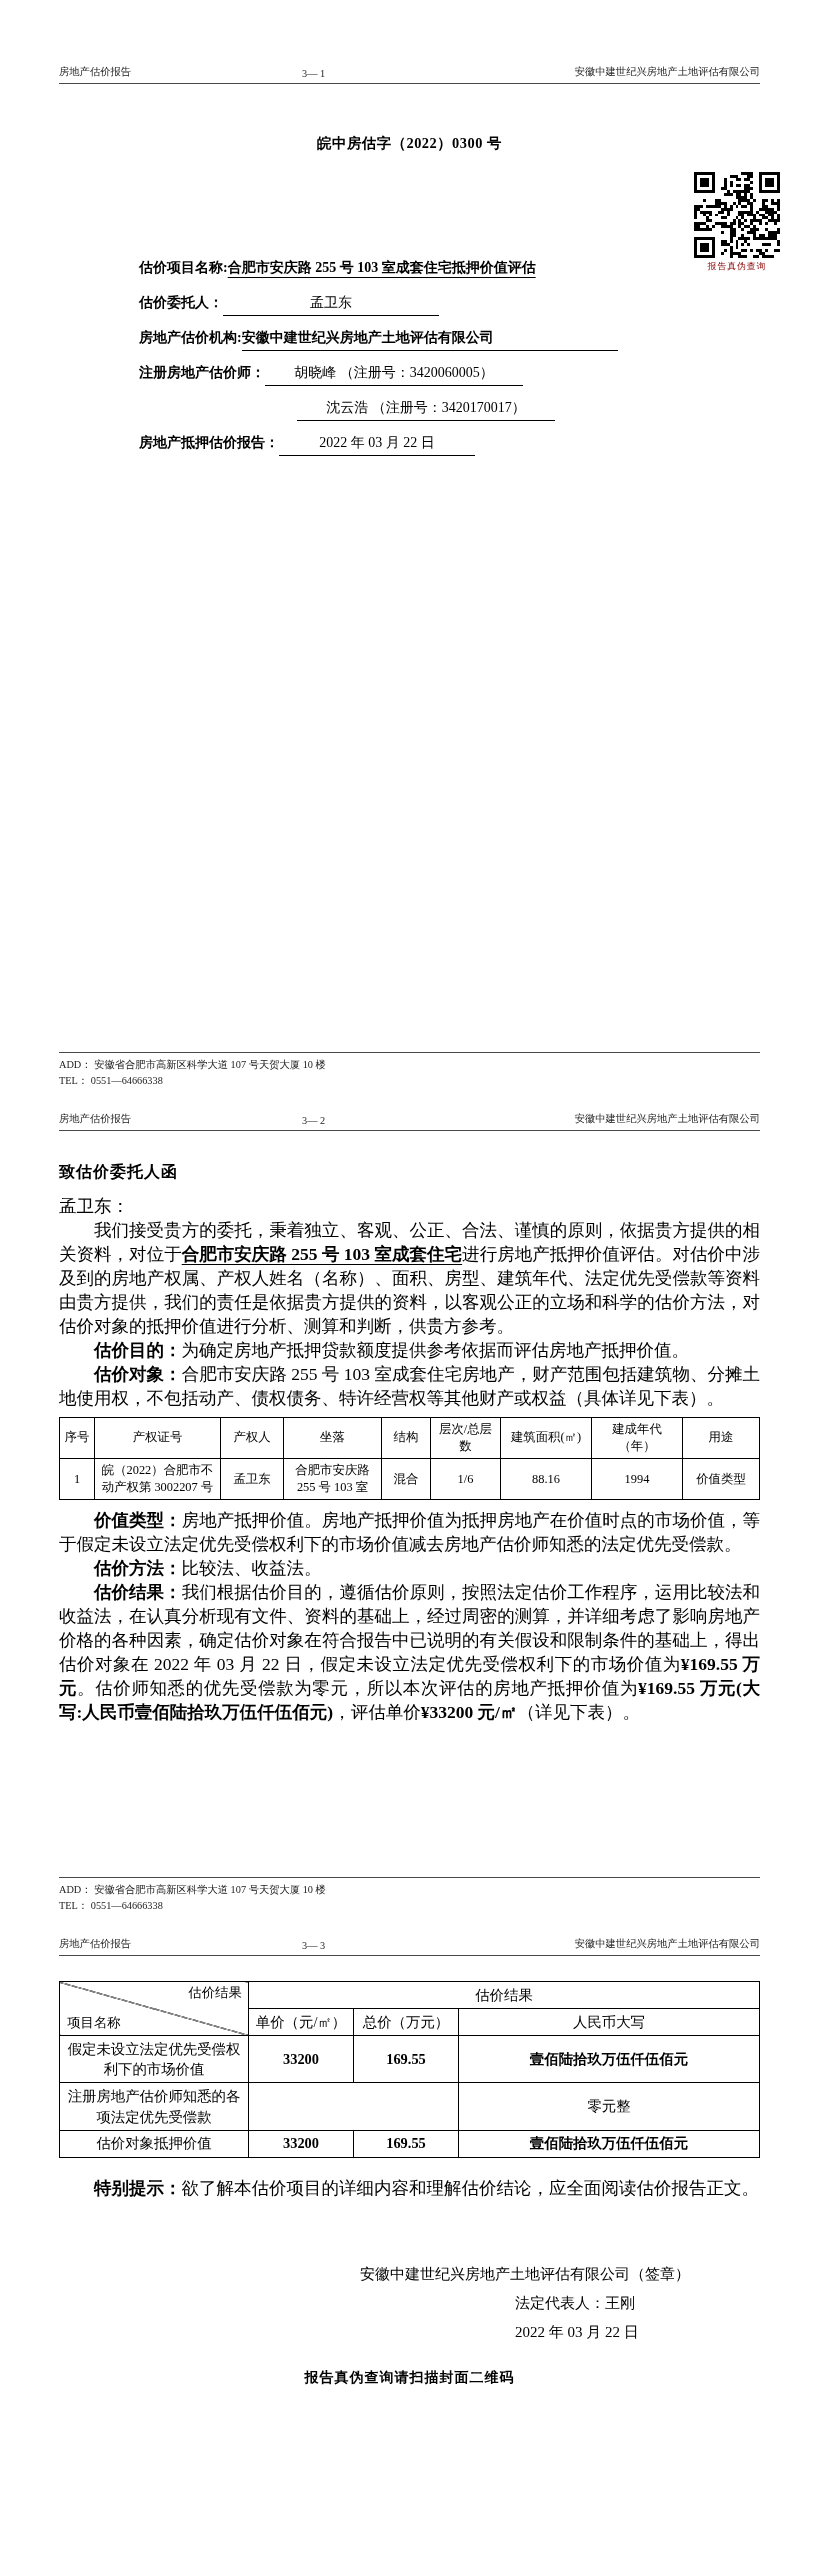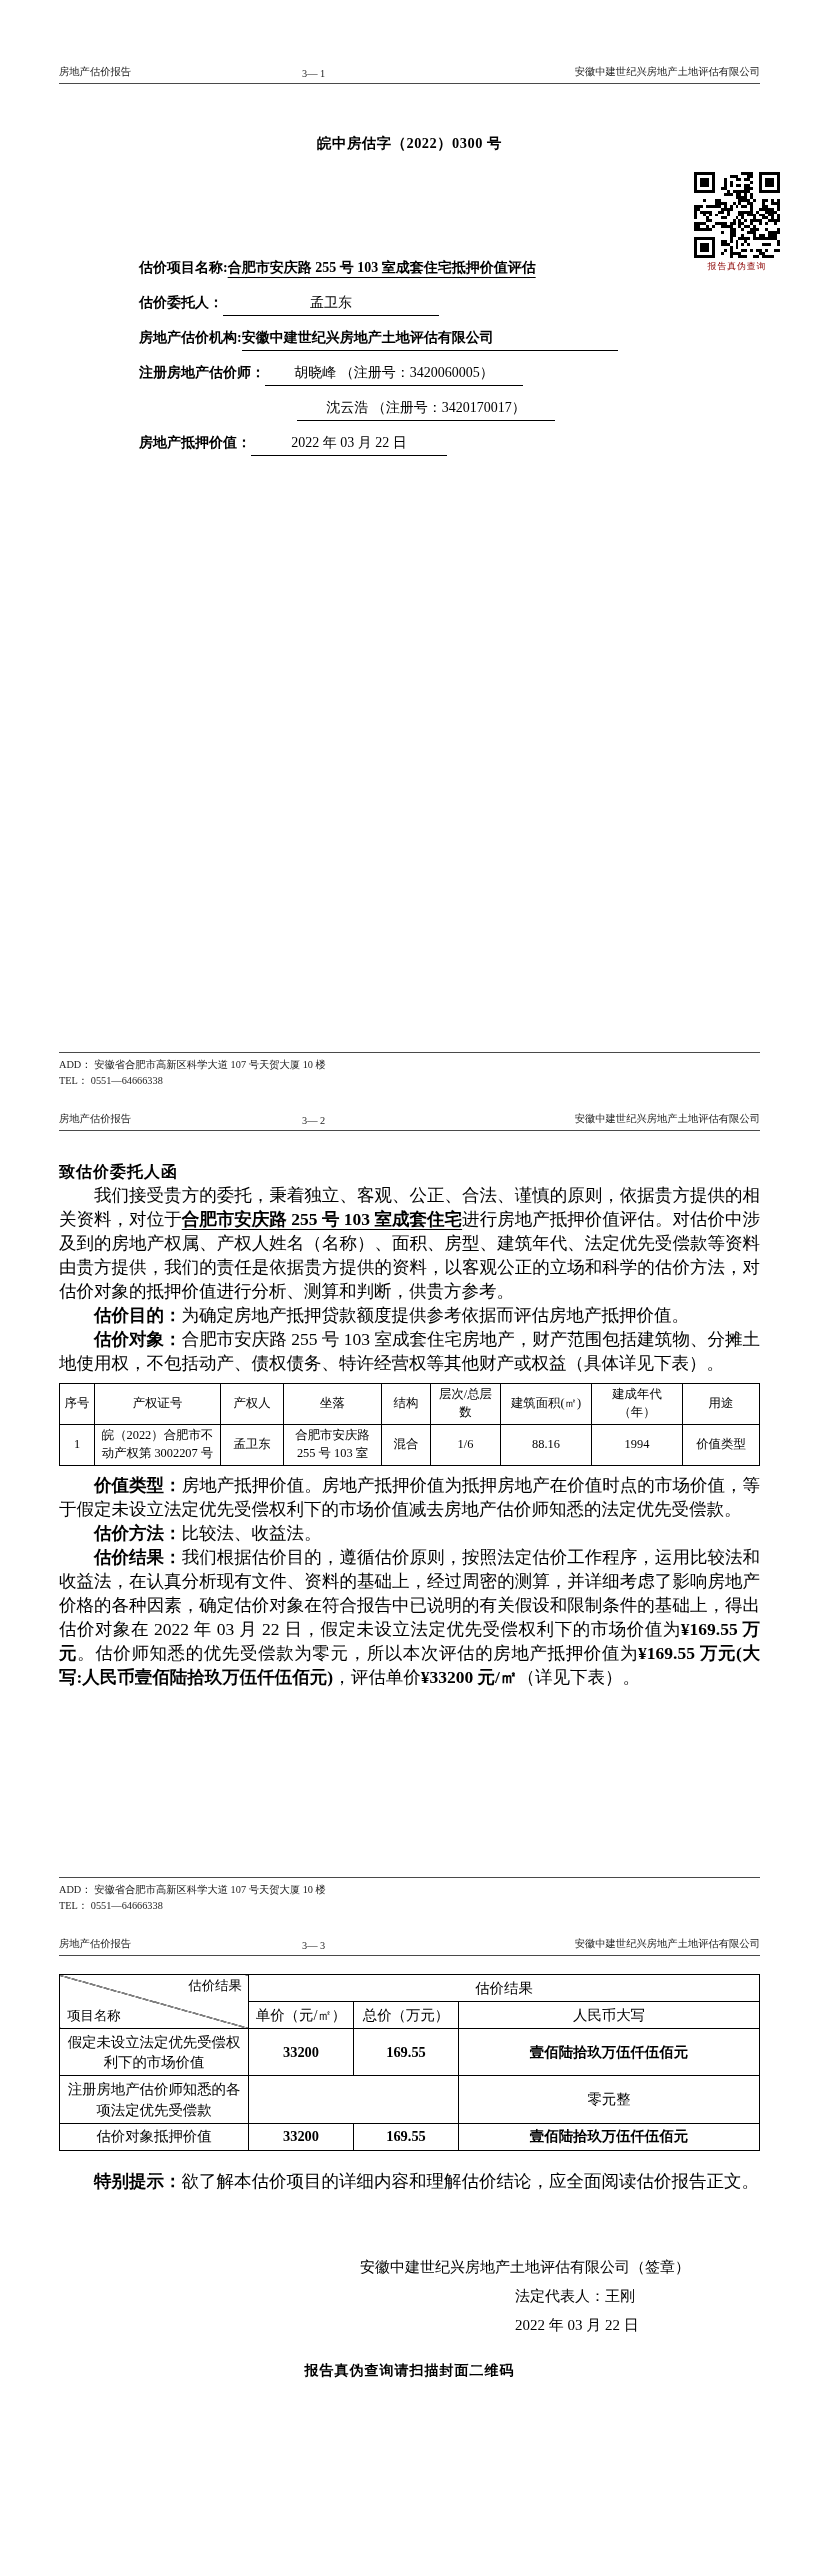--- a/index.html
+++ b/index.html
@@ -39,21 +39,21 @@
 
   .sect { margin-top:31px; text-align:left; font-size:16px; font-weight:bold; letter-spacing:1px; }
   .salut { margin-top:10.3px; font-size:17.5px; line-height:24px; }
   .para { font-size:17.5px; line-height:24px; text-align:justify; text-indent:35px; }
   .b { font-weight:bold; }
   .u { text-decoration:underline; text-underline-offset:4.1px; text-decoration-thickness:1px; }
 
   .ptable { width:100%; border-collapse:collapse; margin:7.2px 0; font-size:12.4px; line-height:17.5px; }
   .ptable td { border:1px solid #000; padding:2.6px 2.1px; text-align:center; vertical-align:middle; }
 
-  .rtable { width:100%; border-collapse:collapse; margin-top:18px; font-size:14.4px; line-height:20.6px; }
+  .rtable { width:100%; border-collapse:collapse; margin-top:25px; font-size:14.4px; line-height:20.6px; }
   .rtable td { border:1px solid #000; padding:2.6px 4.1px; text-align:center; vertical-align:middle; }
   .rtable .v { font-weight:bold; }
   .diag { position:relative; background:linear-gradient(to top right, transparent 49.6%, #000 49.6%, #000 50.4%, transparent 50.4%); }
   .dtr { position:absolute; top:1px; right:6.2px; font-size:13.4px; }
   .dbl { position:absolute; bottom:1px; left:7.2px; font-size:13.4px; }
 
   .notice { margin-top:18.5px; }
   .sig { margin-top:60px; margin-left:301px; font-size:15px; line-height:29px; }
   .sig .ind { margin-left:155px; }
   .qrnote { margin-top:22px; text-align:center; font-size:14px; font-weight:bold; letter-spacing:1px; }
@@ -377,39 +377,40 @@
     </div>
     <div class="field">
       <span class="fl">注册房地产估价师：</span>
       <span class="fv w500">胡晓峰 （注册号：3420060005）</span>
     </div>
     <div class="field">
       <span class="spacer9"></span>
       <span class="fv w500">沈云浩 （注册号：3420170017）</span>
     </div>
     <div class="field">
-      <span class="fl">房地产抵押价值：</span>
+      <span class="fl">房地产抵押估价报告：</span>
       <span class="fv w380">2022 年 03 月 22 日</span>
     </div>
   </div>
 
   <div class="ftr">
     <div>ADD：  安徽省合肥市高新区科学大道 107 号天贺大厦 10 楼</div>
     <div>TEL：  0551—64666338</div>
   </div>
 </div>
 
 <div class="page p2">
   <div class="hdr">
     <span>房地产估价报告</span>
     <span class="hm">3— 2</span>
     <span>安徽中建世纪兴房地产土地评估有限公司</span>
   </div>
 
   <h2 class="sect">致估价委托人函</h2>
+  <div class="salut">孟卫东：</div>
 
   <p class="para"><span>我们接受贵方的委托，秉着独立、客观、公正、合法、谨慎的原则，依据贵方提供的相关资料，对位于</span><span class="b u">合肥市安庆路 255 号 103 室成套住宅</span><span>进行房地产抵押价值评估。对估价中涉及到的房地产权属、产权人姓名（名称）、面积、房型、建筑年代、法定优先受偿款等资料由贵方提供，我们的责任是依据贵方提供的资料，以客观公正的立场和科学的估价方法，对估价对象的抵押价值进行分析、测算和判断，供贵方参考。</span></p>
 
   <p class="para"><span class="b">估价目的：</span><span>为确定房地产抵押贷款额度提供参考依据而评估房地产抵押价值。</span></p>
 
   <p class="para"><span class="b">估价对象：</span><span>合肥市安庆路 255 号 103 室成套住宅房地产，财产范围包括建筑物、分摊土地使用权，不包括动产、债权债务、特许经营权等其他财产或权益（具体详见下表）。</span></p>
 
   <table class="ptable">
     <colgroup>
       <col style="width:5%">

